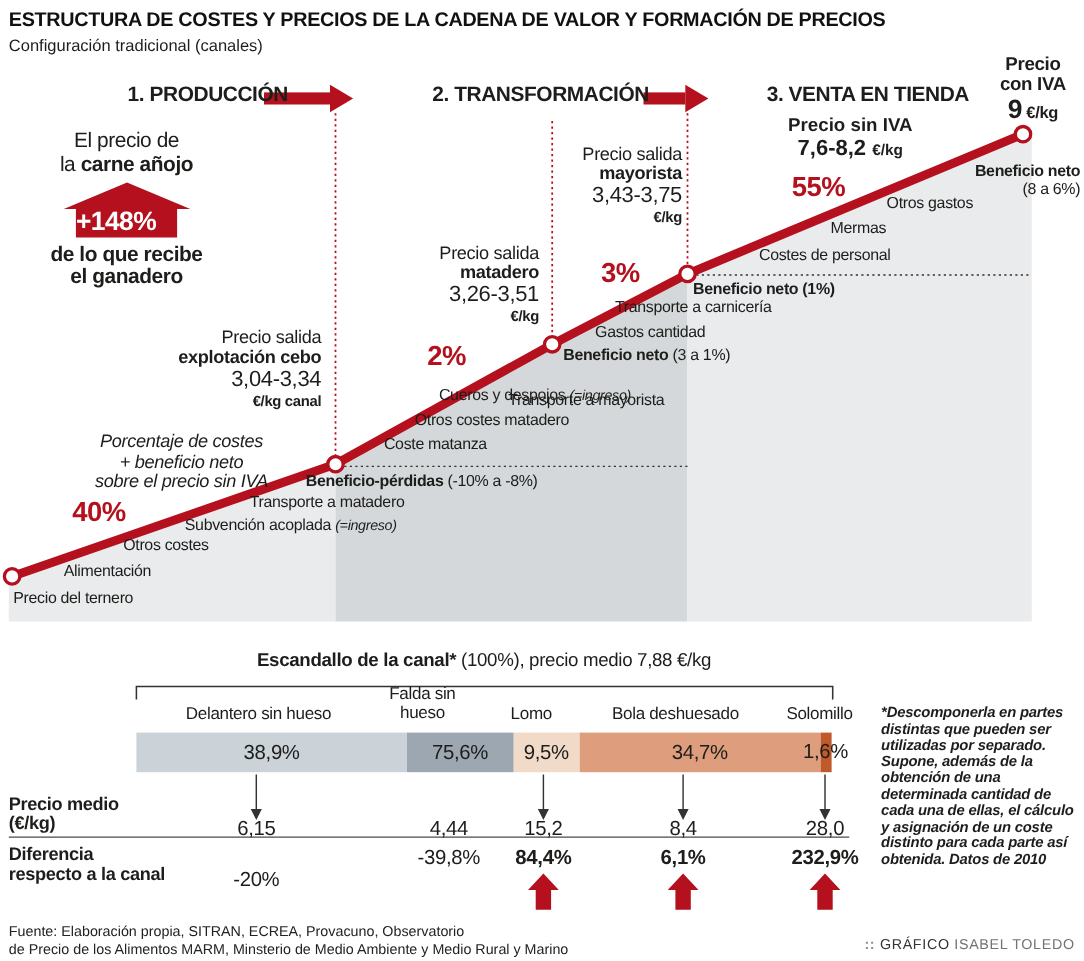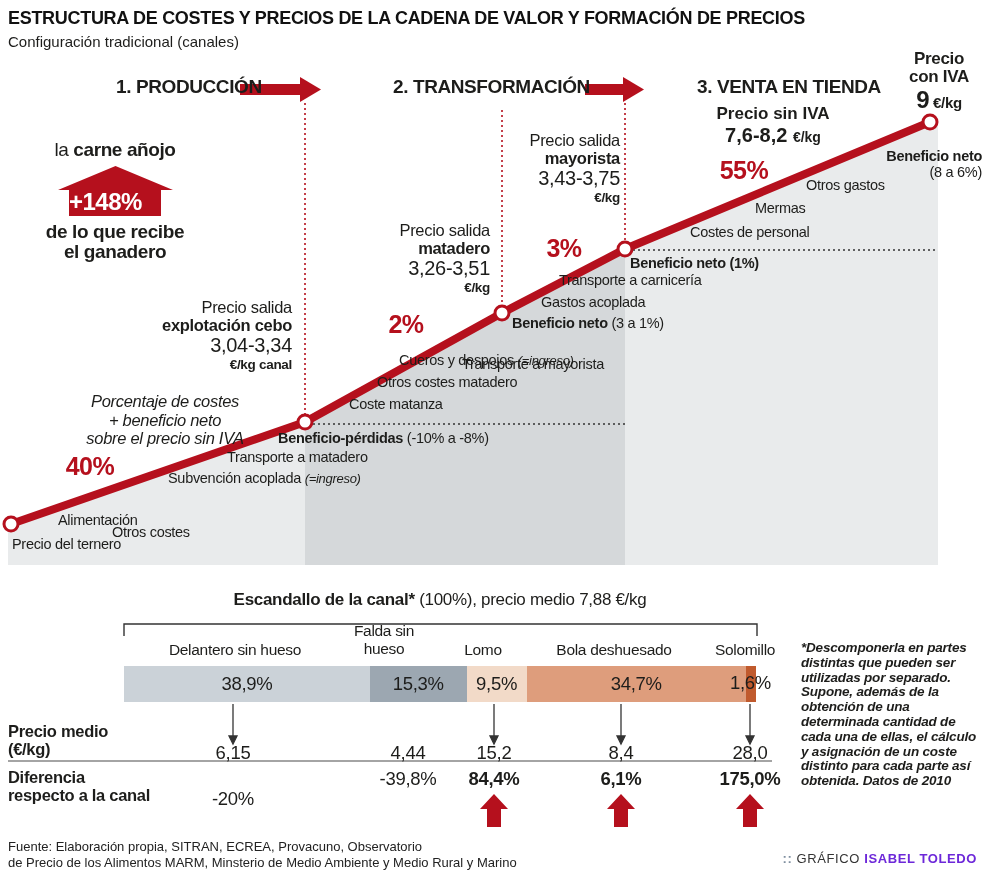--- a/index.html
+++ b/index.html
@@ -27,21 +27,21 @@
   .seg{height:36px;display:flex;align-items:center;justify-content:center;
        font-size:18.5px;letter-spacing:-0.3px;color:#1d1d1b;}
   .rowlbl{font-size:16.5px;font-weight:700;letter-spacing:-0.3px;line-height:18px;}
   .val{font-size:18.5px;letter-spacing:-0.3px;text-align:center;width:90px;}
   .val.bold{font-weight:700;}
   .footnote{font-size:13.5px;font-style:italic;font-weight:600;line-height:14.8px;
             white-space:normal;width:182px;letter-spacing:-0.2px;}
   .fuente{font-size:13px;line-height:15.5px;color:#222;}
   .credit{font-size:13px;letter-spacing:0.6px;color:#333;}
   .credit .dots{color:#7f8fa0;font-weight:700;}
-  .credit b{font-weight:700;color:#6d28d9;}
+  .credit b{font-weight:400;color:#737373;}
   .plus148{font-size:24px;font-weight:700;color:#fff;text-align:center;letter-spacing:-0.5px;z-index:2;}
 </style>
 </head>
 <body>
 
 <div id="canvas">
 
   <svg id="geom" width="985" height="874" viewBox="0 0 985 874">
 
     <polygon points="8,525 11,524 305,422 305,565 8,565" fill="#e9ebec"></polygon>
@@ -100,20 +100,21 @@
   <div class="abs stage-h" style="left:84px;top:76px;">1. PRODUCCIÓN</div>
   <div class="abs stage-h" style="left:361px;top:76px;">2. TRANSFORMACIÓN</div>
   <div class="abs stage-h" style="left:665px;top:76px;">3. VENTA EN TIENDA</div>
 
   <div class="abs priceblk ctr" style="left:896px;top:50px;width:86px;text-align:center;">
     <div class="pl2" style="font-size:17px;">Precio</div>
     <div class="pl2" style="font-size:17px;">con IVA</div>
     <div><b style="font-size:24px;">9</b><b style="font-size:15px;"> €/kg</b></div>
   </div>
 
+  <div class="abs hl-line ctr" style="left:20px;top:118px;width:190px;">El precio de</div>
   <div class="abs hl-line ctr" style="left:20px;top:139px;width:190px;"><span>la </span><b>carne añojo</b></div>
   <div class="abs plus148" style="left:69px;top:188px;width:68px;">+148%</div>
   <div class="abs hl-line ctr" style="left:20px;top:221px;width:190px;font-weight:700;">de lo que recibe</div>
   <div class="abs hl-line ctr" style="left:20px;top:241px;width:190px;font-weight:700;">el ganadero</div>
 
   <div class="abs note-it ctr" style="left:40px;top:392px;width:250px;">
     <div>Porcentaje de costes</div>
     <div>+ beneficio neto</div>
     <div>sobre el precio sin IVA</div>
   </div>
@@ -141,30 +142,30 @@
     <div class="pv">3,43-3,75</div>
     <div class="pu">€/kg</div>
   </div>
   <div class="abs ctr" style="left:688px;top:104px;width:170px;z-index:2;">
     <div style="font-size:17px;font-weight:700;line-height:20px;">Precio sin IVA</div>
     <div><b style="font-size:20px;">7,6-8,2 </b><b style="font-size:14px;">€/kg</b></div>
   </div>
 
   <div class="abs lbl" style="left:12px;top:536px;">Precio del ternero</div>
   <div class="abs lbl" style="left:58px;top:512px;">Alimentación</div>
-  <div class="abs lbl" style="left:112px;top:488px;margin-top:36px;">Otros costes</div>
+  <div class="abs lbl" style="left:112px;top:488px;">Otros costes</div>
   <div class="abs lbl" style="left:168px;top:470px;"><span>Subvención acoplada </span><span class="ing">(=ingreso)</span></div>
   <div class="abs lbl" style="left:227px;top:449px;">Transporte a matadero</div>
   <div class="abs lbl" style="left:278px;top:430px;"><b>Beneficio-pérdidas </b><span>(-10% a -8%)</span></div>
   <div class="abs lbl" style="left:349px;top:396px;">Coste matanza</div>
   <div class="abs lbl" style="left:377px;top:374px;">Otros costes matadero</div>
   <div class="abs lbl" style="left:399px;top:352px;"><span>Cueros y despojos </span><span class="ing">(=ingreso)</span></div>
   <div class="abs lbl" style="left:462px;top:356px;">Transporte a mayorista</div>
   <div class="abs lbl" style="left:512px;top:315px;"><b>Beneficio neto </b><span>(3 a 1%)</span></div>
-  <div class="abs lbl" style="left:541px;top:294px;">Gastos acoplada</div>
+  <div class="abs lbl" style="left:541px;top:294px;">Gastos cantidad</div>
   <div class="abs lbl" style="left:559px;top:272px;">Transporte a carnicería</div>
   <div class="abs lbl" style="left:630px;top:255px;font-weight:700;">Beneficio neto (1%)</div>
   <div class="abs lbl" style="left:690px;top:224px;">Costes de personal</div>
   <div class="abs lbl" style="left:755px;top:200px;">Mermas</div>
   <div class="abs lbl" style="left:806px;top:177px;">Otros gastos</div>
   <div class="abs lbl" style="right:3px;top:148px;text-align:right;">
     <div><b>Beneficio neto</b></div>
     <div>(8 a 6%)</div>
   </div>
 
@@ -174,21 +175,21 @@
   <div class="abs colhead" style="left:334px;top:622px;width:100px;">
     <div>Falda sin</div>
     <div>hueso</div>
   </div>
   <div class="abs colhead" style="left:443px;top:641px;width:80px;">Lomo</div>
   <div class="abs colhead" style="left:544px;top:641px;width:140px;">Bola deshuesado</div>
   <div class="abs colhead" style="left:695px;top:641px;width:100px;">Solomillo</div>
 
   <div class="bar">
     <div class="seg" style="width:38.9%;background:#cbd2d8;">38,9%</div>
-    <div class="seg" style="width:15.3%;background:#9ca7b1;">15,3%</div>
+    <div class="seg" style="width:15.3%;background:#9ca7b1;">75,6%</div>
     <div class="seg" style="width:9.5%;background:#f2dac8;">9,5%</div>
     <div class="seg" style="width:34.7%;background:#de9d7c;">34,7%</div>
     <div class="seg" style="width:1.6%;background:#c05a2d;"></div>
   </div>
   <div class="abs" style="left:730px;top:672px;font-size:18.5px;letter-spacing:-0.3px;z-index:3;">1,6%</div>
 
   <div class="abs rowlbl" style="left:8px;top:722px;">
     <div>Precio medio</div>
     <div>(€/kg)</div>
   </div>
@@ -199,21 +200,21 @@
   <div class="abs val" style="left:705px;top:742px;">28,0</div>
 
   <div class="abs rowlbl" style="left:8px;top:768px;">
     <div>Diferencia</div>
     <div>respecto a la canal</div>
   </div>
   <div class="abs val" style="left:188px;top:768px;margin-top:20px;">-20%</div>
   <div class="abs val" style="left:363px;top:768px;">-39,8%</div>
   <div class="abs val bold" style="left:449px;top:768px;">84,4%</div>
   <div class="abs val bold" style="left:576px;top:768px;">6,1%</div>
-  <div class="abs val bold" style="left:705px;top:768px;">175,0%</div>
+  <div class="abs val bold" style="left:705px;top:768px;">232,9%</div>
 
   <div class="abs footnote" style="left:801px;top:641px;">*Descomponerla en partes distintas que pueden ser utilizadas por separado. Supone, además de la obtención de una determinada cantidad de cada una de ellas, el cálculo y asignación de un coste distinto para cada parte así obtenida. Datos de 2010</div>
 
   <div class="abs fuente" style="left:8px;top:839px;">
     <div>Fuente: Elaboración propia, SITRAN, ECREA, Provacuno, Observatorio</div>
     <div>de Precio de los Alimentos MARM, Minsterio de Medio Ambiente y Medio Rural y Marino</div>
   </div>
   <div class="abs credit" style="right:8px;top:851px;"><span class="dots">:: </span><span>GRÁFICO </span><b>ISABEL TOLEDO</b></div>
 
 </div>

